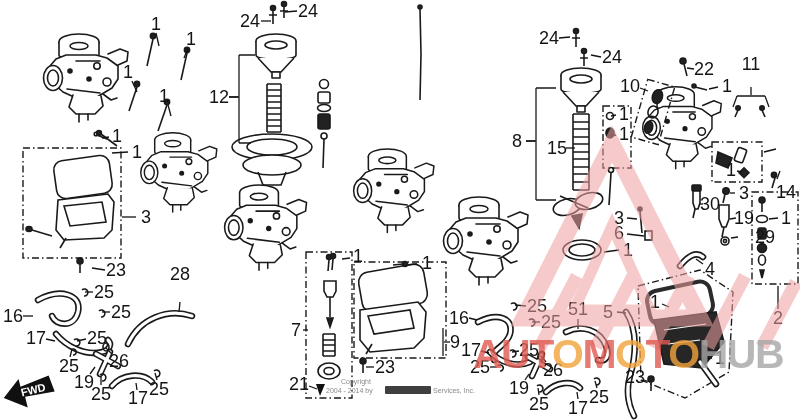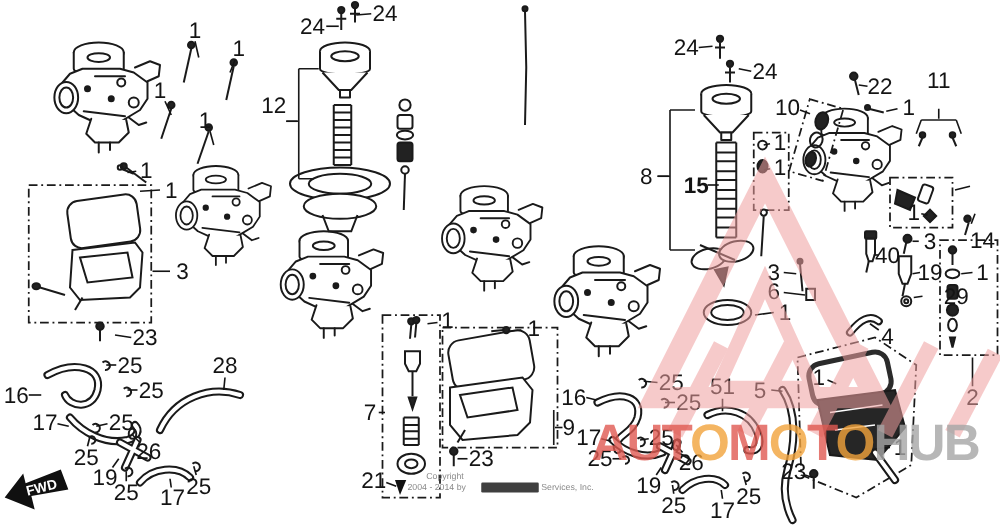--- a/index.html
+++ b/index.html
@@ -342,34 +342,34 @@
       <line x1="737" y1="171" x2="742" y2="172" stroke="#141414" stroke-width="1.3"></line>
     </svg>
 
   <div id="callouts">
       <div class="callout" style="left: 156px; top: 24px;">1</div>
       <div class="callout" style="left: 191px; top: 39px;">1</div>
       <div class="callout" style="left: 308px; top: 11px;">24</div>
       <div class="callout" style="left: 250px; top: 21px;">24</div>
       <div class="callout" style="left: 128px; top: 72px;">1</div>
       <div class="callout" style="left: 164px; top: 96px;">1</div>
-      <div class="callout" style="left: 219px; top: 84px;">12</div>
+      <div class="callout" style="left: 219px; top: 97px;">12</div>
       <div class="callout" style="left: 117px; top: 136px;">1</div>
       <div class="callout" style="left: 137px; top: 152px;">1</div>
       <div class="callout" style="left: 146px; top: 217px;">3</div>
       <div class="callout" style="left: 116px; top: 270px;">23</div>
       <div class="callout" style="left: 104px; top: 292px;">25</div>
       <div class="callout" style="left: 13px; top: 316px;">16</div>
       <div class="callout" style="left: 36px; top: 338px;">17</div>
       <div class="callout" style="left: 121px; top: 312px;">25</div>
       <div class="callout" style="left: 97px; top: 338px;">25</div>
       <div class="callout" style="left: 69px; top: 366px;">25</div>
       <div class="callout" style="left: 84px; top: 382px;">19</div>
       <div class="callout" style="left: 119px; top: 361px;">26</div>
-      <div class="callout" style="left: 180px; top: 292px;">28</div>
+      <div class="callout" style="left: 180px; top: 274px;">28</div>
       <div class="callout" style="left: 101px; top: 394px;">25</div>
       <div class="callout" style="left: 138px; top: 398px;">17</div>
       <div class="callout" style="left: 159px; top: 389px;">25</div>
       <div class="callout" style="left: 296px; top: 330px;">7</div>
       <div class="callout" style="left: 299px; top: 384px;">21</div>
       <div class="callout" style="left: 358px; top: 256px;">1</div>
       <div class="callout" style="left: 427px; top: 263px;">1</div>
       <div class="callout" style="left: 385px; top: 367px;">23</div>
       <div class="callout" style="left: 455px; top: 342px;">9</div>
       <div class="callout" style="left: 459px; top: 318px;">16</div>
@@ -380,33 +380,33 @@
       <div class="callout" style="left: 537px; top: 306px;">25</div>
       <div class="callout" style="left: 553px; top: 370px;">26</div>
       <div class="callout" style="left: 519px; top: 388px;">19</div>
       <div class="callout" style="left: 539px; top: 404px;">25</div>
       <div class="callout" style="left: 578px; top: 408px;">17</div>
       <div class="callout" style="left: 599px; top: 397px;">25</div>
       <div class="callout" style="left: 578px; top: 309px;">51</div>
       <div class="callout" style="left: 608px; top: 312px;">5</div>
       <div class="callout" style="left: 635px; top: 377px;">23</div>
       <div class="callout" style="left: 517px; top: 141px;">8</div>
-      <div class="callout" style="left: 557px; top: 148px; font-weight: bold;">15</div>
+      <div class="callout" style="left: 557px; top: 148px;">15</div>
       <div class="callout" style="left: 549px; top: 38px;">24</div>
       <div class="callout" style="left: 612px; top: 57px;">24</div>
       <div class="callout" style="left: 630px; top: 86px;">10</div>
       <div class="callout" style="left: 624px; top: 114px;">1</div>
       <div class="callout" style="left: 624px; top: 134px;">1</div>
       <div class="callout" style="left: 704px; top: 69px;">22</div>
       <div class="callout" style="left: 727px; top: 86px;">1</div>
       <div class="callout" style="left: 751px; top: 64px;">11</div>
       <div class="callout" style="left: 786px; top: 148px; margin-top: 44px;">14</div>
       <div class="callout" style="left: 783px; top: 164px; margin-left: 44px;">20</div>
       <div class="callout" style="left: 744px; top: 193px;">3</div>
-      <div class="callout" style="left: 710px; top: 204px;">40</div>
+      <div class="callout" style="left: 710px; top: 204px;">30</div>
       <div class="callout" style="left: 744px; top: 218px;">19</div>
       <div class="callout" style="left: 765px; top: 237px;">29</div>
       <div class="callout" style="left: 786px; top: 218px;">1</div>
       <div class="callout" style="left: 710px; top: 269px;">4</div>
       <div class="callout" style="left: 619px; top: 218px;">3</div>
       <div class="callout" style="left: 619px; top: 233px;">6</div>
       <div class="callout" style="left: 628px; top: 250px;">1</div>
       <div class="callout" style="left: 655px; top: 302px;">1</div>
       <div class="callout" style="left: 720px; top: 358px;">1</div>
       <div class="callout" style="left: 778px; top: 318px;">2</div>

